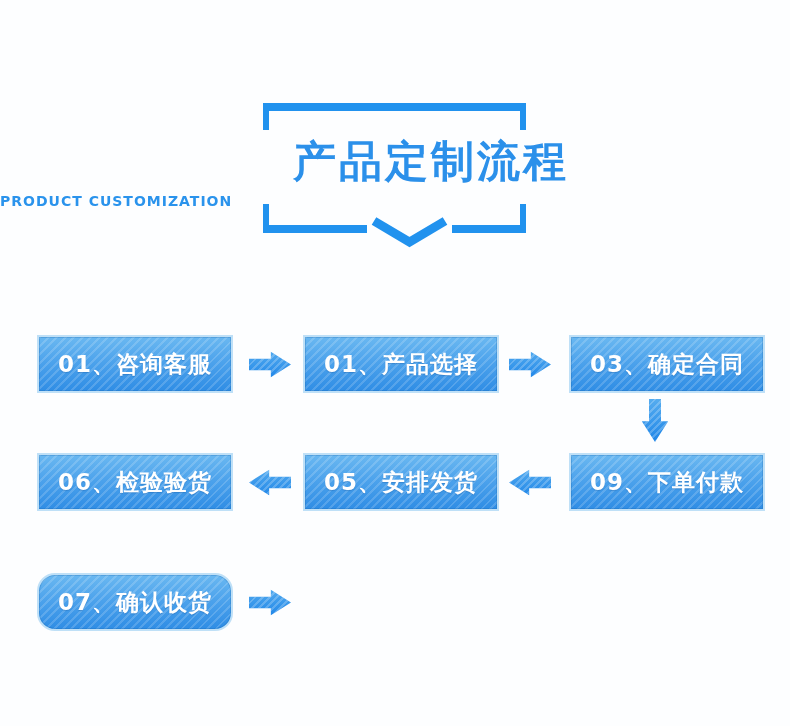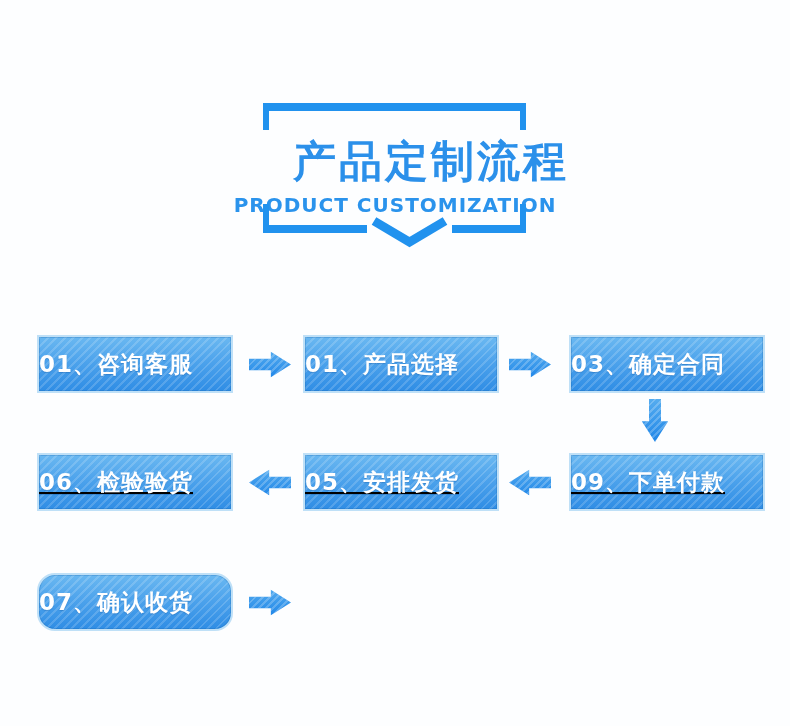--- a/index.html
+++ b/index.html
@@ -28,22 +28,21 @@
     margin:0;
     text-align:center;
     font-size:43px;line-height:1.2;
     font-weight:bold;
     letter-spacing:3px;
     color:#2b90ea;
     padding-left:36px;
   }
   .page-subtitle{
     position:absolute;left:0;top:193px;width:790px;
-    text-align:center;
-    font-size:20px;
+    font-size:14px;
     font-weight:bold;
     letter-spacing:1px;
     color:#2a93ec;
   }
   .bracket-bottom-left{
     position:absolute;left:263px;top:204px;
     width:98px;height:21px;
     border-bottom:8px solid #2192ee;
     border-left:6px solid #2192ee;
   }
@@ -60,31 +59,31 @@
 
   
   .step-box{
     position:absolute;
     width:192px;height:54px;
     border:2px solid #bfe0f7;
     box-shadow:inset 0 0 0 1px rgba(26,104,176,.28);
     background-image:
       repeating-linear-gradient(135deg, rgba(255,255,255,.16) 0 2px, rgba(255,255,255,0) 2px 6px),
       linear-gradient(180deg,#6ab8f1 0%,#4da3ec 45%,#2f8de5 100%);
-    display:flex;align-items:center;justify-content:flex-start;
+    display:flex;align-items:center;justify-content:center;
   }
   .step-label{
     color:#ffffff;
     font-size:23px;
     font-weight:bold;
     letter-spacing:1px;
     text-shadow:0 1px 1px rgba(20,90,160,.35);
     white-space:nowrap;
   }
-  .r1{top:335px;} .r2{top:453px;text-decoration:underline;} .r3{top:573px;border-radius:18px;}
+  .r1{top:335px;} .r2{top:453px;} .r3{top:573px;border-radius:18px;}
   .c1{left:37px;} .c2{left:303px;} .c3{left:556px;margin-left:13px;}
 
   
   .flow-arrow{
     position:absolute;
     background-image:
       repeating-linear-gradient(135deg, rgba(255,255,255,.22) 0 2px, rgba(255,255,255,0) 2px 5px),
       linear-gradient(180deg,#55acef 0%,#1f86e8 100%);
   }
   .arrow-h{width:42px;height:29px;}

